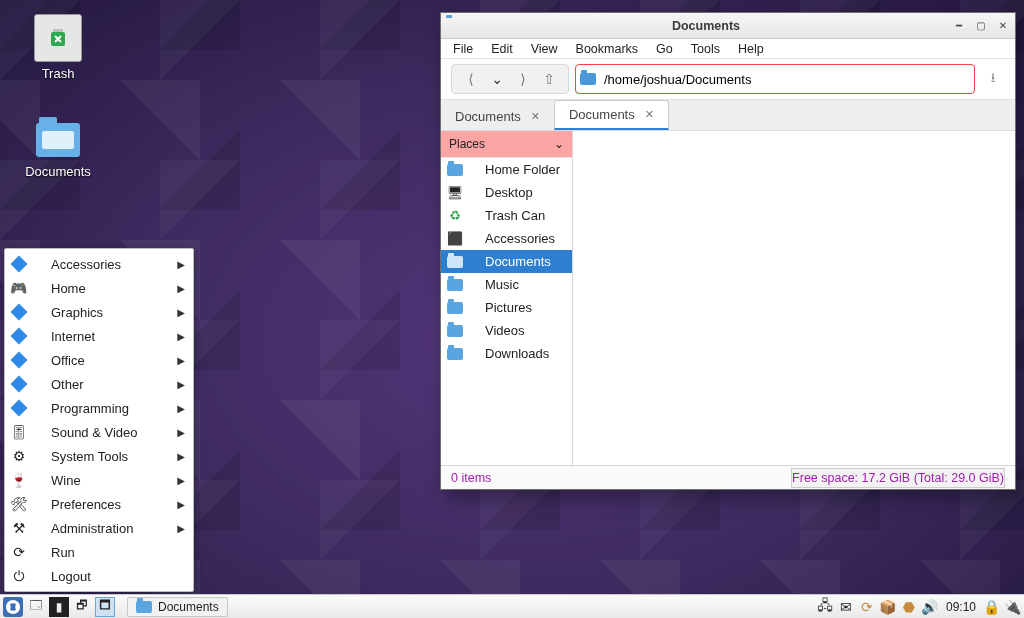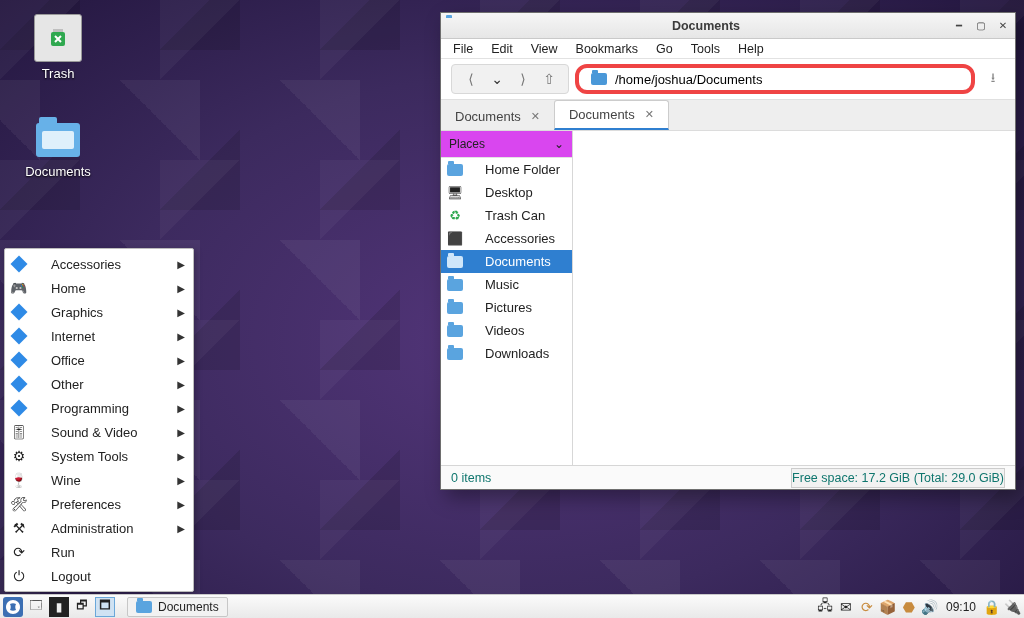--- a/index.html
+++ b/index.html
@@ -100,39 +100,39 @@
     }
     .fm .title-icon { width:16px; height:16px; }
     .fm .title-text { flex:1; text-align:center; font-weight:600; color:#3b3b3b; }
     .fm .win-btn { width:16px; height:14px; display:flex; align-items:center; justify-content:center; font-size:10px; color:#444; }
     .fm .menubar { height:20px; display:flex; align-items:center; gap:2px; padding:0 4px; border-bottom:1px solid #e2e2e2; font-size:12.5px;}
     .fm .menubar .m { padding: 2px 8px; }
     .fm .toolbar { height:40px; display:flex; align-items:center; gap:6px; padding:0 10px; }
     .fm .toolbar .nav { display:flex; align-items:center; gap:8px; height:30px; padding:0 10px; border-radius:4px; background:#f1f1f1; border:1px solid #d8d8d8;}
     .fm .toolbar .nav span { width:18px; text-align:center; color:#777; font-size:14px;}
     .fm .toolbar .path {
-      flex:1; height:30px; background:#fff; border:4px solid #ef4444; border-radius:12px;
-      display:flex; align-items:center; gap:8px; padding:0 12px;
+      flex:1; height:30px; background:#fff; border:1px solid #ef4444; border-radius:4px;
+      display:flex; align-items:center; gap:8px; padding:0 4px;
     }
     .fm .toolbar .path .folder-mini { width:16px; height:12px; background:#4a98d8; border-radius:2px; position:relative;}
     .fm .toolbar .path .folder-mini:before{content:"";position:absolute;top:-3px;left:1px;width:6px;height:3px;background:#4a98d8;border-radius:1px 1px 0 0;}
     .fm .toolbar .path input { border:none; outline:none; flex:1; font-size:13px; }
     .fm .toolbar .bookmark { width:24px; height:30px; display:flex; align-items:center; justify-content:center; color:#888;}
     .fm .tabbar { height:32px; background:#eee; border-top:1px solid #e0e0e0; border-bottom:1px solid #dcdcdc; display:flex; align-items:flex-end;}
     .fm .tabbar .tab { display:flex; align-items:center; gap:10px; padding:6px 14px; font-size:13px; color:#444; }
     .fm .tabbar .tab.active { background:#fff; border:1px solid #ccc; border-bottom:2px solid #2f7fd0; border-top-left-radius:3px; border-top-right-radius:3px;}
     .fm .tabbar .tab .close { font-size:11px; color:#777;}
     .fm .body { flex:1; display:flex; }
     .fm .sidebar { width:132px; border-right:1px solid #d7d7d7; display:flex; flex-direction:column;}
-    .fm .sidebar .hdr { display:flex; align-items:center; justify-content:space-between; padding:6px 8px; font-size:12px; font-weight:500; background:#d946ef; border-bottom:1px solid #e2e2e2;}
+    .fm .sidebar .hdr { display:flex; align-items:center; justify-content:space-between; padding:6px 8px; font-size:12px; font-weight:500; background:#fca5a5; border-bottom:1px solid #e2e2e2;}
     .fm .sidebar .pl { display:flex; align-items:center; gap:22px; padding:4px 6px; font-size:13px;}
     .fm .sidebar .pl.selected { background:#2f7fd0; color:#fff; }
     .fm .sidebar .pl .pi { width:16px; height:14px; display:flex; align-items:center; justify-content:center;}
     .fm .mainpane { flex:1; background:#fff;}
-    .fm .status { height:24px; border-top:1px solid #d6d6d6; background:#fafafa; display:flex; align-items:center; padding:0 10px; font-size:12.5px; color:#0f766e; gap:10px;}
+    .fm .status { height:24px; border-top:1px solid #d6d6d6; background:#fafafa; display:flex; align-items:center; padding:0 10px; font-size:12.5px; color:#a21caf; gap:10px;}
     .fm .status .free { margin-left:auto; border:1px solid #ccc; padding:2px 0; background:#f2f2f2;}
     .mini-folder { width:16px; height:12px; background:#5aa4df; border-radius:2px; position:relative;}
     .mini-folder:before{content:"";position:absolute;top:-3px;left:1px;width:6px;height:3px;background:#5aa4df;border-radius:1px 1px 0 0;}
     .mini-folder.sel { background:#cfe6fa; }
     .mini-folder.sel:before{ background:#cfe6fa; }
     .blue-diamond { width:12px; height:12px; background:#2e8ae6; transform:rotate(45deg);}
   </style>
 </head>
 <body>
 

